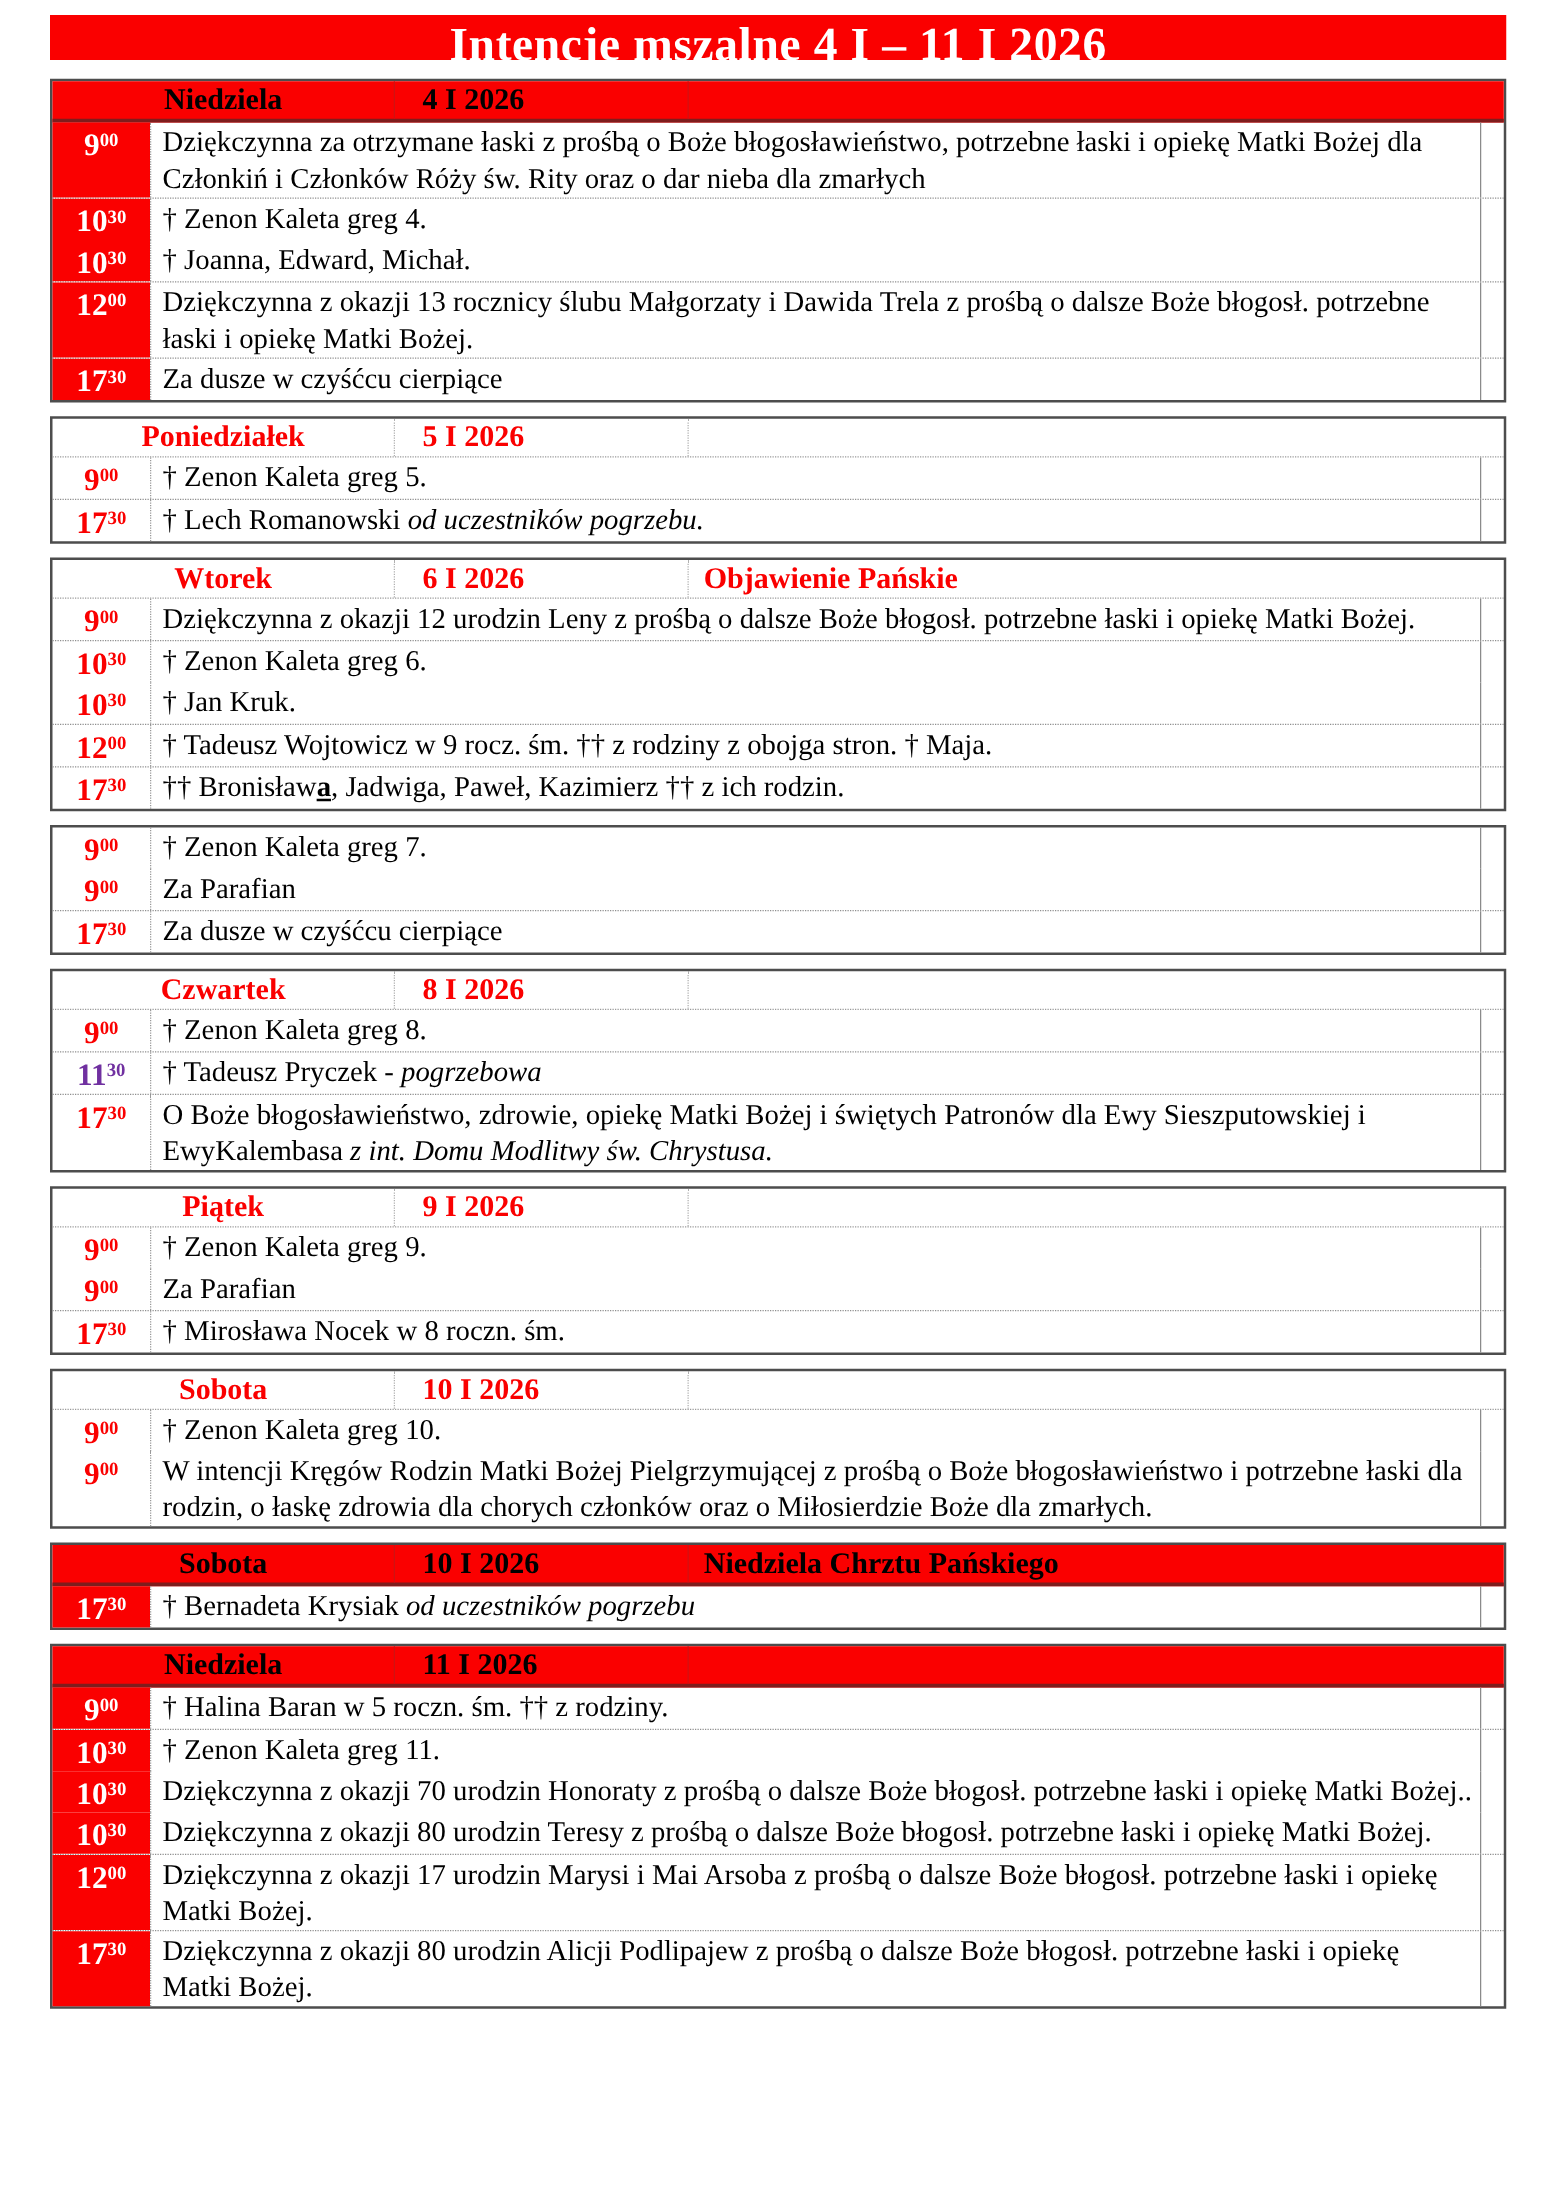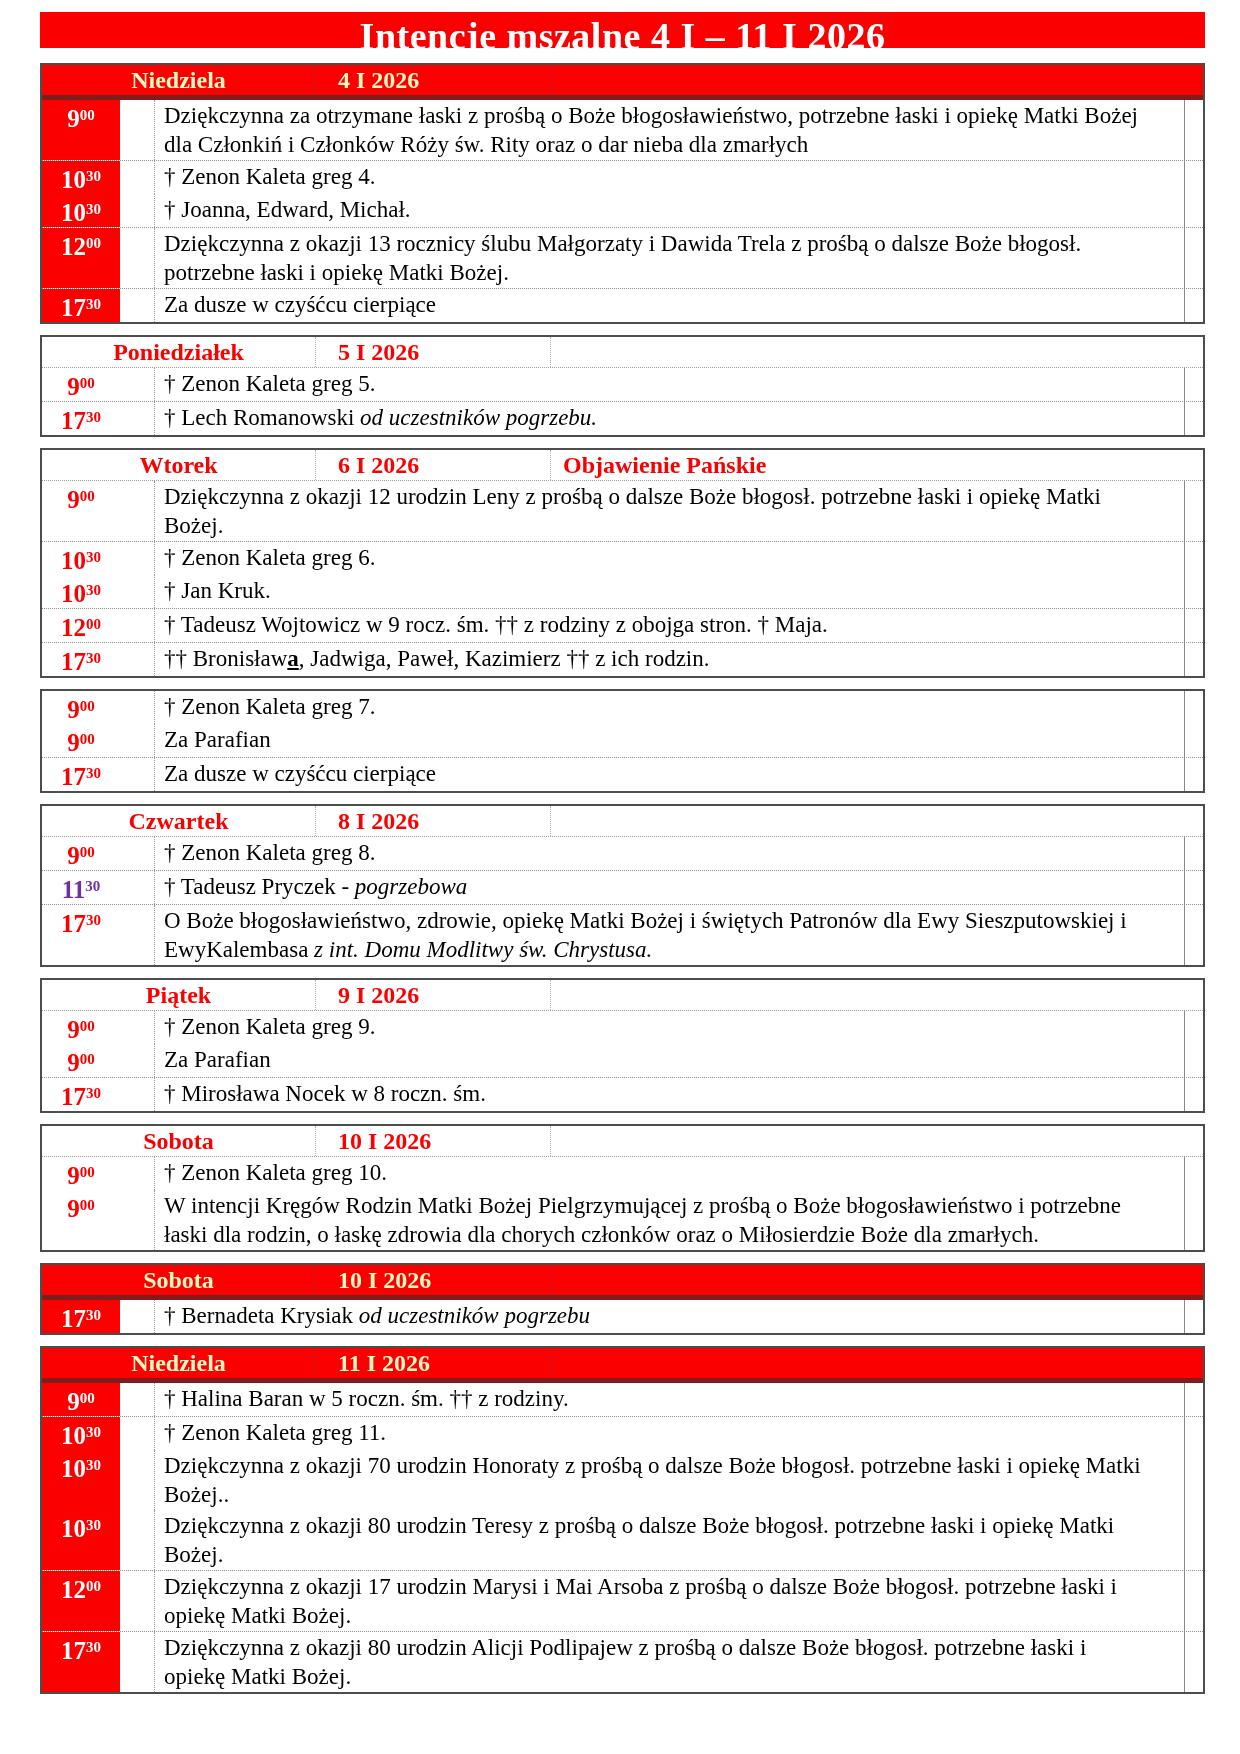--- a/index.html
+++ b/index.html
@@ -10,30 +10,30 @@
   .title-bar{
     background:var(--red);color:#ffffff;font-weight:bold;font-size:38px;
     text-align:center;height:36px;line-height:48px;margin-bottom:15px;
     letter-spacing:0.5px;
   }
 
   .sec{border:2px solid #4d4d4d;margin-bottom:11px;background:#fff;}
 
   .sec-header{display:flex;font-weight:bold;font-size:24px;line-height:30px;min-height:30px;}
   .sec.plain .sec-header{color:var(--red);border-bottom:1px dotted #9a9a9a;}
-  .sec.redstyle .sec-header{background:var(--red);color:#fef9c3;border-bottom:5px solid #7f1d1d;align-items:flex-end;}
+  .sec.redstyle .sec-header{background:var(--red);color:#000000;border-bottom:3px solid #7f1d1d;align-items:flex-end;}
   .hd-day{width:273px;flex:none;text-align:center;}
   .hd-date{width:235px;flex:none;padding-left:22px;box-sizing:border-box;}
   .hd-holiday{flex:1;padding-left:12px;}
   .sec.plain .hd-day,.sec.plain .hd-date{border-right:1px dotted #b0b0b0;}
   .sec.redstyle .hd-day,.sec.redstyle .hd-date{border-right:1px solid #cf1212;}
 
   .group{border-top:1px dotted #8f8f8f;}
   .group.first{border-top:none;}
-  .row{display:flex;align-items:stretch;gap:34px;}
+  .row{display:flex;align-items:stretch;}
   .time{
     width:78px;flex:none;text-align:center;font-weight:bold;font-size:25px;
     line-height:29px;color:var(--red);padding-top:1px;box-sizing:border-box;
   }
   .sec.redstyle .time{background:var(--red);color:#ffffff;}
   .time .mins{font-size:15px;vertical-align:7px;letter-spacing:0;}
   .time.purple{color:var(--purple);}
   .intent{
     flex:1;border-left:1px dotted #999;padding:1px 6px 1px 9px;
     font-size:23px;line-height:29px;color:#000;min-height:29px;
@@ -240,20 +240,21 @@
               <div class="time"><span class="hrs">9</span><sup class="mins">00</sup></div>
               <div class="intent"><span class="seg">W intencji Kręgów Rodzin Matki Bożej Pielgrzymującej z prośbą o Boże błogosławieństwo i potrzebne łaski dla rodzin, o łaskę zdrowia dla chorych członków oraz o Miłosierdzie Boże dla zmarłych.</span></div>
               <div class="gutter"></div>
             </div>
           </div>
         </div>
         <div class="sec redstyle">
           <div class="sec-header">
             <div class="hd-day">Sobota</div>
             <div class="hd-date">10 I 2026</div>
+            <div class="hd-holiday">Niedziela Chrztu Pańskiego</div>
           </div>
           <div class="group first">
             <div class="row">
               <div class="time"><span class="hrs">17</span><sup class="mins">30</sup></div>
               <div class="intent"><span class="seg">† Bernadeta Krysiak </span><span class="seg it">od uczestników pogrzebu</span></div>
               <div class="gutter"></div>
             </div>
           </div>
         </div>
         <div class="sec redstyle">

